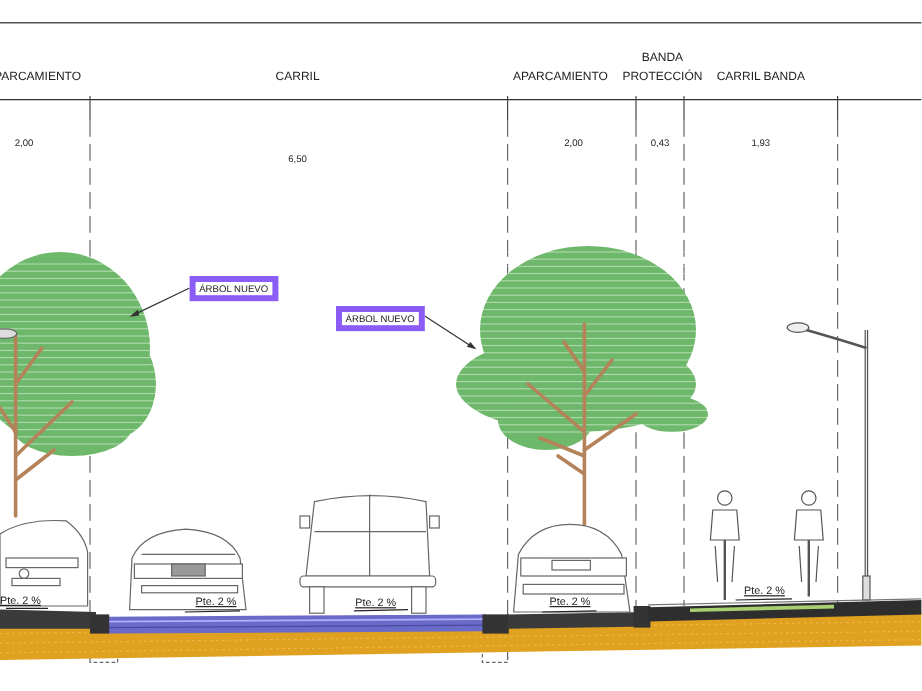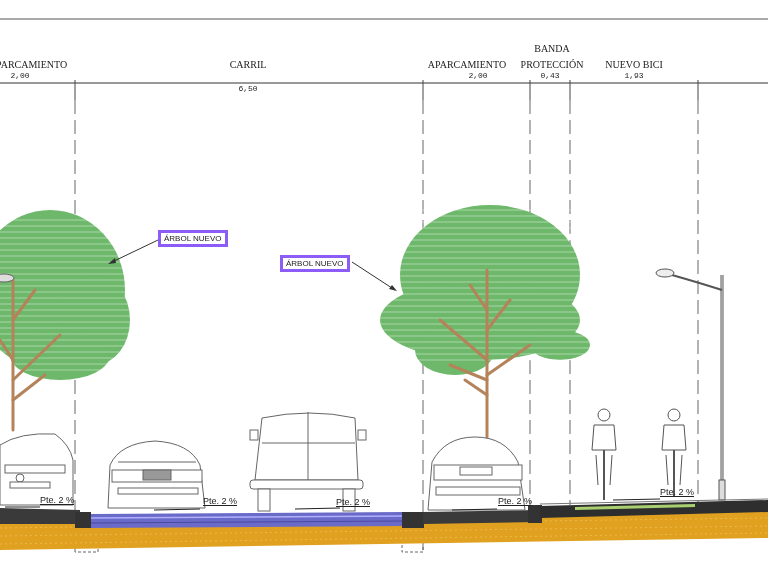--- a/index.html
+++ b/index.html
@@ -1,21 +1,21 @@
 <!DOCTYPE html>
 <html><head>
 <meta charset="utf-8">
 <style>
   html, body { margin:0; padding:0; background:#ffffff; }
   body { width:768px; height:576px; overflow:hidden; position:relative; font-family:"Liberation Sans", sans-serif; }
   #stage { position:absolute; left:0; top:0; width:768px; height:576px; }
-  .lbl { position:absolute; font-family:Liberation Serif, serif; font-size:10px; color:#222; text-align:center; white-space:nowrap; line-height:11px; }
-  .dim { position:absolute; font-family:Liberation Mono, monospace; font-size:8px; color:#222; text-align:center; white-space:nowrap; }
-  .callout { position:absolute; font-family:"Liberation Sans", sans-serif; font-size:8px; color:#222; border:3px solid #8b5cf6; padding:1px 3px; background:#fff; white-space:nowrap; }
-  .slope { position:absolute; font-family:"Liberation Sans", sans-serif; font-size:9px; color:#222; white-space:nowrap; text-decoration:underline;margin-left:40px; }
+  .lbl { position:absolute; font-family:Liberation Sans, sans-serif; font-size:10px; color:#222; text-align:center; white-space:nowrap; line-height:11px; }
+  .dim { position:absolute; font-family:Liberation Sans, sans-serif; font-size:8px; color:#222; text-align:center; white-space:nowrap;margin-top:44px; }
+  .callout { position:absolute; font-family:"Liberation Sans", sans-serif; font-size:8px; color:#222; border:5px solid #8b5cf6; padding:1px 3px; background:#fff; white-space:nowrap; }
+  .slope { position:absolute; font-family:"Liberation Sans", sans-serif; font-size:9px; color:#222; white-space:nowrap; text-decoration:underline; }
 </style>
 </head>
 <body>
 
 <div id="stage">
 <svg width="768" height="576" viewBox="0 0 768 576" xmlns="http://www.w3.org/2000/svg">
 
   <line x1="0" y1="19" x2="768" y2="19" stroke="#555" stroke-width="1.2"></line>
 
   <line x1="0" y1="83" x2="768" y2="83" stroke="#333" stroke-width="1"></line>
@@ -229,21 +229,21 @@
 <div class="lbl" style="left:208px; top:59px; width:80px;">CARRIL</div>
 <div class="dim" style="left:228px; top:84px; width:40px;">6,50</div>
 
 <div class="lbl" style="left:422px; top:59px; width:90px;">APARCAMIENTO</div>
 <div class="dim" style="left:458px; top:71px; width:40px;">2,00</div>
 
 <div class="lbl" style="left:522px; top:43px; width:60px;">BANDA</div>
 <div class="lbl" style="left:512px; top:59px; width:80px;">PROTECCIÓN</div>
 <div class="dim" style="left:530px; top:71px; width:40px;">0,43</div>
 
-<div class="lbl" style="left:594px; top:59px; width:80px;">NUEVO BICI</div>
+<div class="lbl" style="left:594px; top:59px; width:80px;">CARRIL BANDA</div>
 <div class="dim" style="left:614px; top:71px; width:40px;">1,93</div>
 
 
 <div class="callout" style="left:158px; top:230px;">ÁRBOL NUEVO</div>
 <div class="callout" style="left:280px; top:255px;">ÁRBOL NUEVO</div>
 
 
 <div class="slope" style="left:0px; top:495px;">Pte. 2 %</div>
 <div class="slope" style="left:163px; top:496px;">Pte. 2 %</div>
 <div class="slope" style="left:296px; top:497px;">Pte. 2 %</div>

